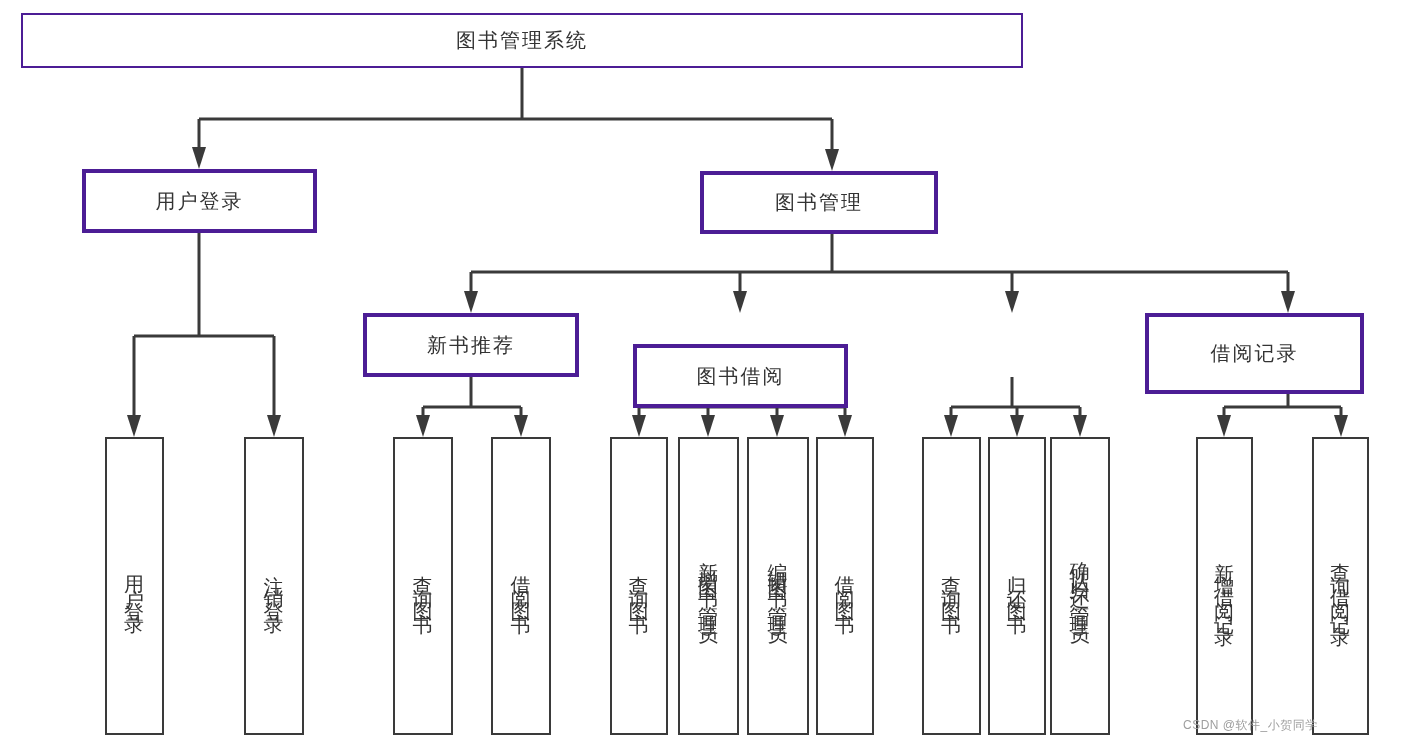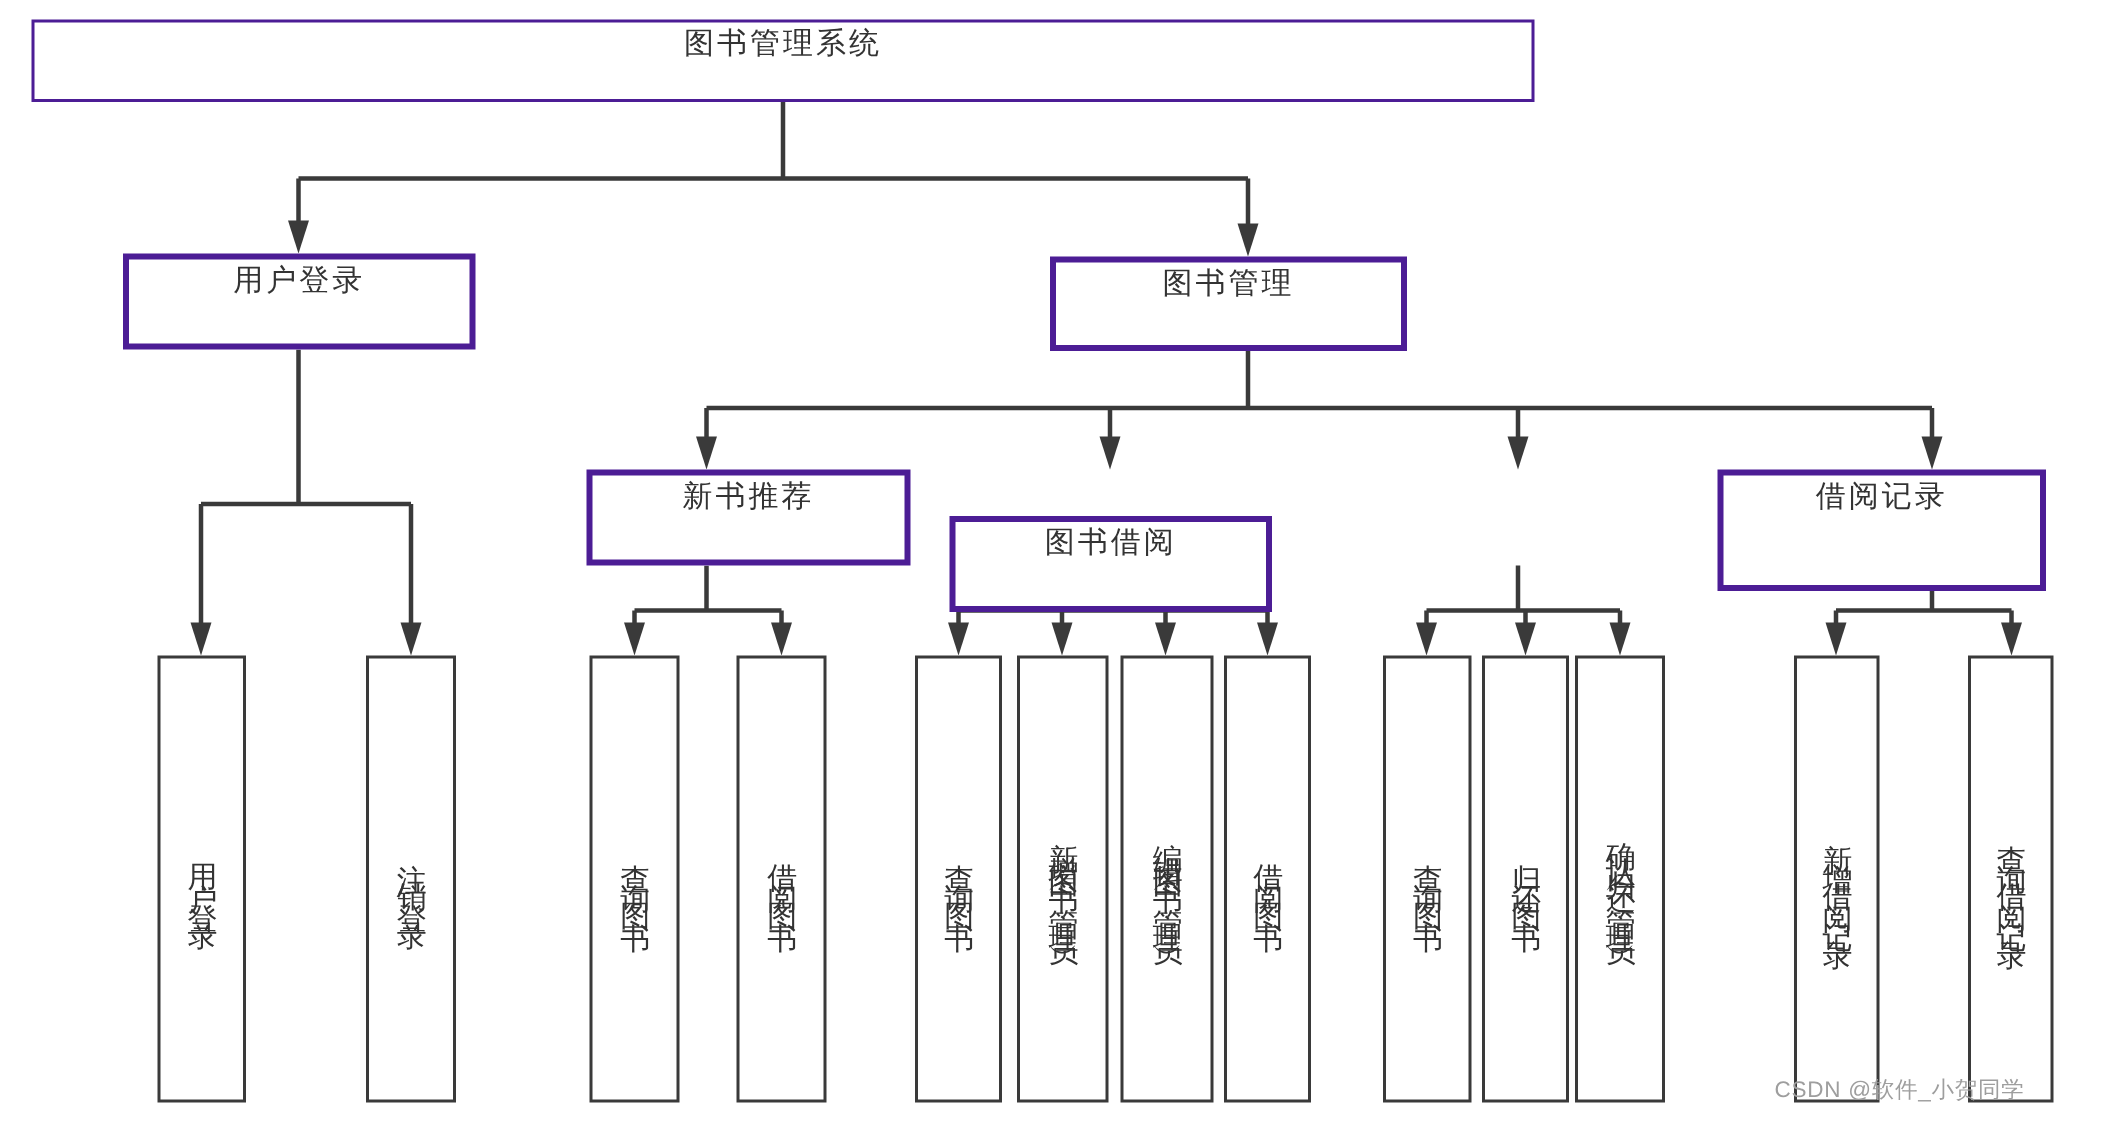--- a/index.html
+++ b/index.html
@@ -21,20 +21,21 @@
     left: 0;
     top: 0;
     z-index: 1;
   }
   .node {
     position: absolute;
     box-sizing: border-box;
     background: #ffffff;
     border: 4px solid #4c1d95;
     display: flex;
+    align-items: center;
     justify-content: center;
     z-index: 2;
   }
   .node .hlabel {
     font-size: 20px;
     letter-spacing: 2px;
     color: #333333;
     white-space: nowrap;
   }
   .root-box { border-width: 2px; }
@@ -57,21 +58,21 @@
     letter-spacing: 13px;
     line-height: 1;
     color: #333333;
     white-space: nowrap;
   }
   .vtext.len10 { letter-spacing: 9px; }
   .watermark {
     position: absolute;
     left: 1183px;
     top: 717px;
-    font-size: 15px;
+    font-size: 12px;
     color: #9e9e9e;
     letter-spacing: 0.5px;
     white-space: nowrap;
     z-index: 3;
   }
 </style>
 </head>
 <body>
 
 <div class="stage">
@@ -120,21 +121,21 @@
     <span class="hlabel">图书管理系统</span>
   </div>
 
   <div class="node" style="left:82px; top:169px; width:235px; height:64px;">
     <span class="hlabel">用户登录</span>
   </div>
   <div class="node" style="left:700px; top:171px; width:238px; height:63px;">
     <span class="hlabel">图书管理</span>
   </div>
 
-  <div class="node" style="left:363px; top:313px; width:216px; height:64px;margin-left:28px;">
+  <div class="node" style="left:363px; top:313px; width:216px; height:64px;">
     <span class="hlabel">新书推荐</span>
   </div>
   <div class="node" style="left:633px; top:313px; width:215px; height:64px;margin-top:31px;">
     <span class="hlabel">图书借阅</span>
   </div>
   <div class="node" style="left:1145px; top:313px; width:219px; height:81px;">
     <span class="hlabel">借阅记录</span>
   </div>
 
   <div class="leaf" style="left:105px; width:59px;">

